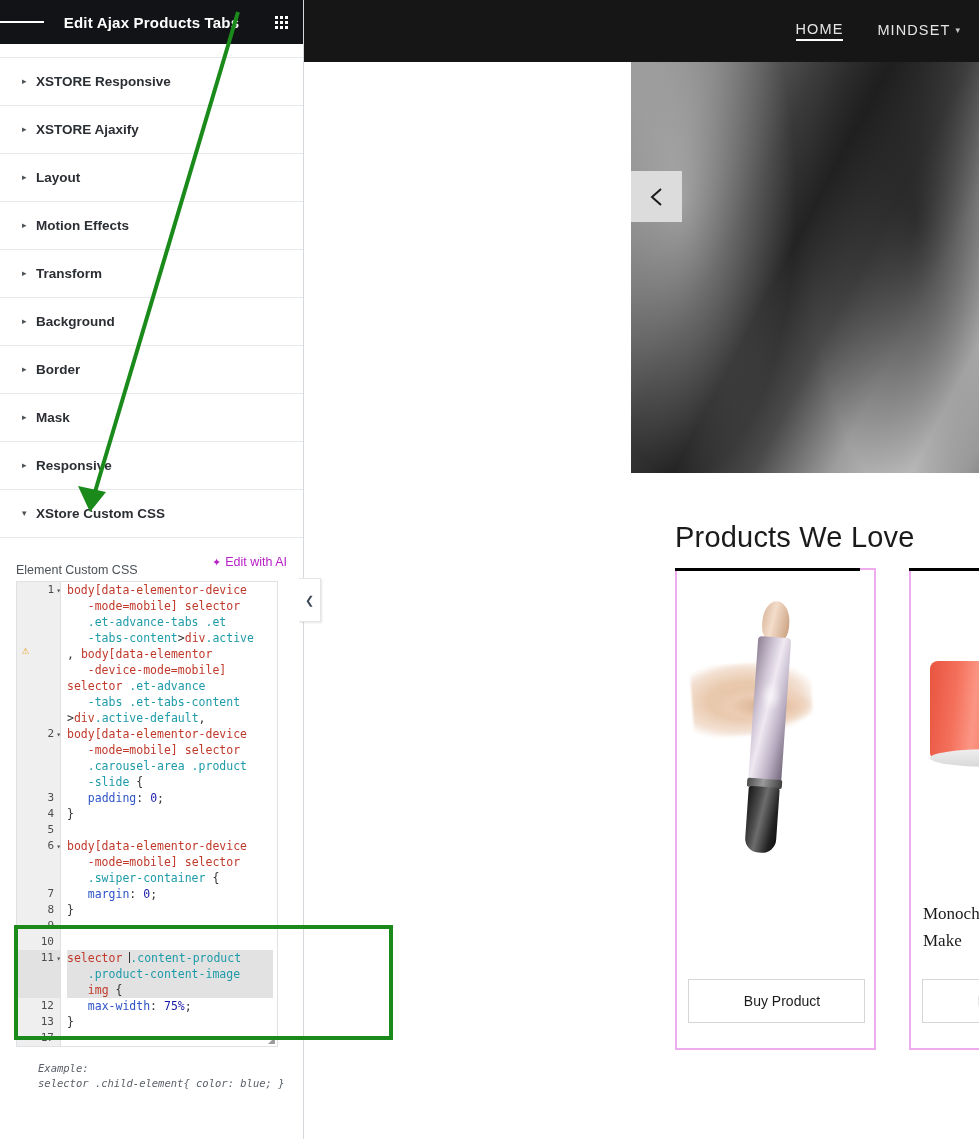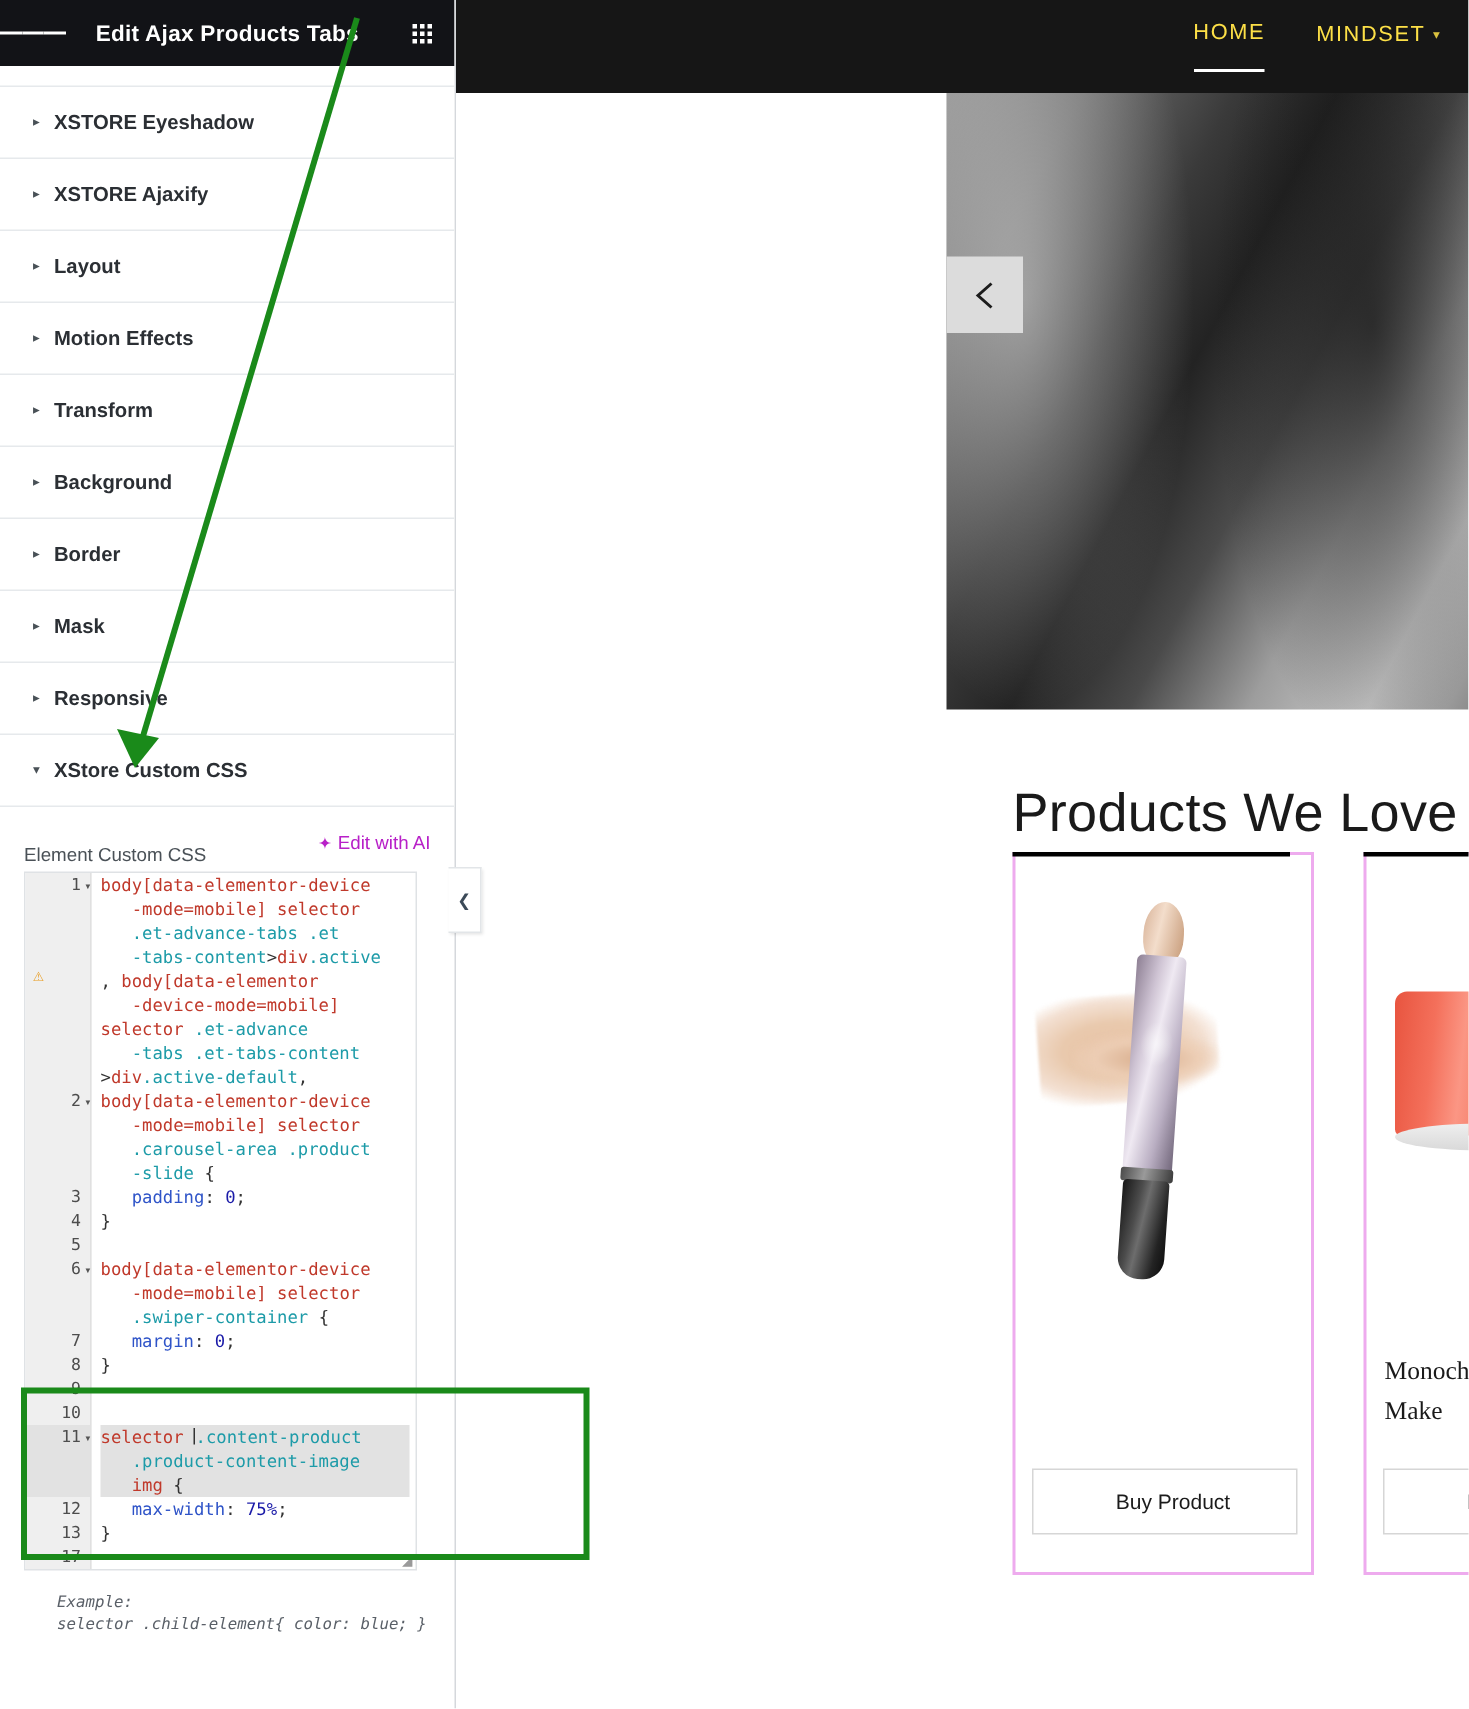--- a/index.html
+++ b/index.html
@@ -19,24 +19,24 @@
   }
   .preview-topbar {
     position: absolute; left: 0; top: 0; right: 0; height: 62px;
     background: #161616;
   }
   .nav {
     position: absolute; right: 18px; top: 0; height: 62px;
     display: flex; align-items: center; gap: 34px;
   }
   .nav-item {
-    color: #fde047; font-size: 14.5px; letter-spacing: 1.1px;
+    color: #e5e5e5; font-size: 14.5px; letter-spacing: 1.1px;
     font-family: "Liberation Sans", sans-serif;
     display: flex; align-items: center; gap: 5px;
-    padding-bottom: 16px;
+    padding-bottom: 2px;
     text-align: right;
   }
   .nav-item.active { border-bottom: 2px solid #ffffff; }
   .caret-down { font-size: 9px; opacity: .85; }
 
   .hero {
     position: absolute; left: 328px; top: 62px; width: 348px; height: 411px;
     overflow: hidden;
     background: linear-gradient(118deg,#8e8e8e 0%,#6f6f6f 16%,#3a3a3a 34%,#232323 46%,#4a4a4a 60%,#9d9d9d 74%,#c6c6c6 88%,#8d8d8d 100%);
   }
@@ -50,21 +50,21 @@
   }
   .hero-prev {
     position: absolute; left: 0px; top: 109px; width: 51px; height: 51px;
     background: #dcdcdc; display: flex; align-items: center; justify-content: center;
     z-index: 4;
   }
   .hero-prev svg { display:block; }
 
   .section-title {
     position: absolute; left: 372px; top: 521px;
-    font-size: 36px; color: #1a1a1a; letter-spacing: .2px;
+    font-size: 29px; color: #1a1a1a; letter-spacing: .2px;
     font-family: "Liberation Sans", sans-serif;
   }
 
   .cards {
     position: absolute; left: 372px; top: 568px; width: 400px; height: 482px;
     display: flex; gap: 33px;
   }
   .card {
     position: relative; width: 201px; flex: 0 0 201px; height: 482px;
     border: 2px solid #eeabee;
@@ -329,21 +329,21 @@
           <b></b>
           <b></b>
       </div>
     </div>
 
     <div class="panel-scroll">
       <div class="acc-row partial"></div>
 
       <div class="acc-row">
         <span class="acc-arrow">▸</span>
-        <span class="acc-label">XSTORE Eyeshadow</span>
+        <span class="acc-label">XSTORE Responsive</span>
       </div>
       <div class="acc-row">
         <span class="acc-arrow">▸</span>
         <span class="acc-label">XSTORE Ajaxify</span>
       </div>
       <div class="acc-row">
         <span class="acc-arrow">▸</span>
         <span class="acc-label">Layout</span>
       </div>
       <div class="acc-row">

